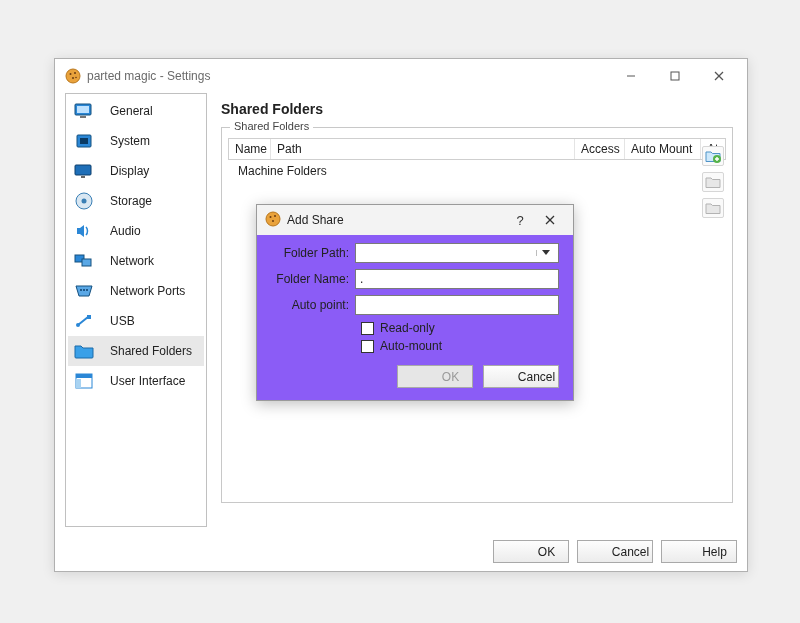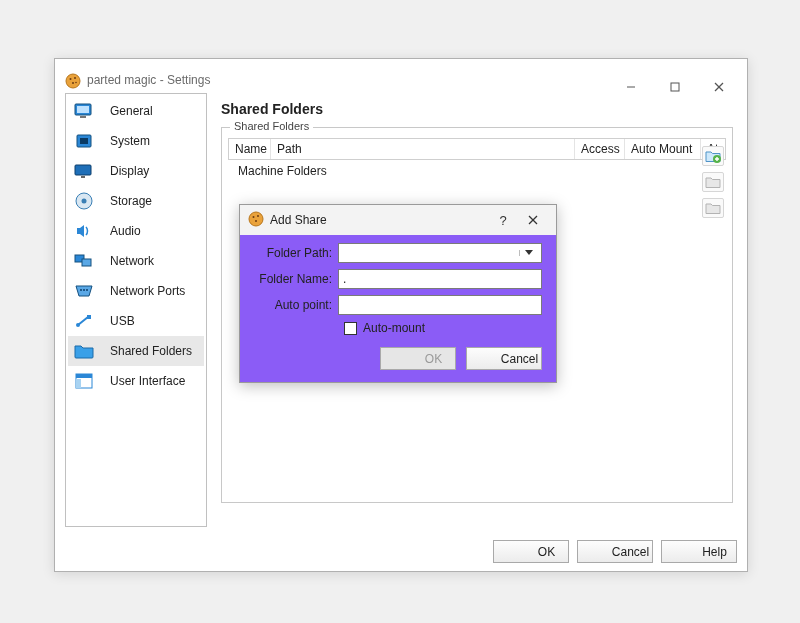--- a/index.html
+++ b/index.html
@@ -1,18 +1,18 @@
 <!DOCTYPE html>
 <html><head>
 <meta charset="utf-8">
 <style>
   * { box-sizing: border-box; font-family: "Segoe UI", Tahoma, sans-serif; }
   body { margin: 0; background: #f0f0f0; width: 800px; height: 623px; position: relative; font-size: 12px; color: #222; }
   .window { position: absolute; left: 54px; top: 58px; width: 694px; height: 514px; background: #fff; border: 1px solid #b0b0b0; box-shadow: 0 2px 12px rgba(0,0,0,.12); }
-  .titlebar { height: 30px; display: flex; padding: 14px 6px 0 10px; }
+  .titlebar { height: 30px; display: flex; align-items: center; padding: 4px 6px 0 10px; }
   .titlebar .app-icon { width: 16px; height: 16px; margin-right: 6px; }
   .titlebar .title { flex: 1; color: #6a6a6a; font-size: 12px; }
   .titlebar .winbtn { width: 44px; height: 28px; display: flex; align-items: center; justify-content: center; color: #555; }
   .content { position: absolute; left: 10px; top: 34px; right: 10px; bottom: 44px; display: flex; }
   .sidebar { width: 142px; border: 1px solid #c0c0c0; background: #fff; padding: 2px; }
   .sidebar-item { display: flex; align-items: center; padding: 6px 6px; gap: 16px; cursor: default; }
   .sidebar-item.selected { background: #e8e8e8; }
   .sidebar-item .ic { width: 20px; height: 18px; display: flex; align-items: center; justify-content: center; }
   .sidebar-item span.lbl { font-size: 12px; }
   .main { flex: 1; padding: 4px 4px 4px 14px; position: relative; }
@@ -29,21 +29,21 @@
   .th-auto { width: 76px; }
   .th-at { width: 24px; }
   .tbody { padding: 4px 0 0 10px; }
   .row-group { font-size: 12px; }
   .sidebtns { position: absolute; right: 8px; top: 18px; display: flex; flex-direction: column; gap: 6px; }
   .sidebtn { width: 22px; height: 20px; border: 1px solid #d6d6d6; border-radius: 2px; display: flex; align-items: center; justify-content: center; background: #fafafa; }
   .footer { position: absolute; left: 0; right: 10px; bottom: 8px; display: flex; justify-content: flex-end; gap: 8px; }
   .btn { min-width: 76px; height: 23px; border: 1px solid #a9a9a9; background: linear-gradient(#fdfdfd,#ececec); font-size: 12px; display: flex; align-items: center; justify-content: center; cursor: default; padding-left: 31px; }
   .btn.disabled { color: #9a9a9a; background: #e6e6e6; }
   
-  .dialog { position: absolute; left: 239px; top: 204px; width: 318px; background: #f3f3f3; border: 1px solid #9a9a9a; box-shadow: 0 3px 14px rgba(0,0,0,.25); }
+  .dialog { position: absolute; left: 256px; top: 204px; width: 318px; background: #f3f3f3; border: 1px solid #9a9a9a; box-shadow: 0 3px 14px rgba(0,0,0,.25); }
   .dialog .dtitle { height: 30px; display: flex; align-items: center; padding: 0 8px; }
   .dialog .dtitle .dt { flex: 1; margin-left: 6px; font-size: 12px; }
   .dialog .dtitle .dbtn { width: 30px; height: 28px; display: flex; align-items: center; justify-content: center; color: #333; font-size: 13px; }
   .dbody { padding: 8px 14px 12px 14px; background: #8b5cf6; }
   .frow { display: flex; align-items: center; margin-bottom: 6px; }
   .frow .flabel { width: 84px; text-align: right; padding-right: 6px; font-size: 12px; }
   .frow .finput { flex: 1; height: 20px; border: 1px solid #7a7a7a; background: #fff; padding: 0 4px; font-size: 12px; display: flex; align-items: center; }
   .frow .combo { display: flex; }
   .frow .combo .car { width: 18px; border-left: 1px solid #bdbdbd; display: flex; align-items: center; justify-content: center; }
   .chk { display: flex; align-items: center; margin-left: 90px; margin-bottom: 4px; gap: 6px; }
@@ -265,20 +265,24 @@
         </div>
     </div>
     <div class="frow">
       <div class="flabel">Auto point:</div>
       <div class="finput">
           <span></span>
         </div>
     </div>
     <div class="chk">
       <span class="box"></span>
+      <span>Read-only</span>
+    </div>
+    <div class="chk">
+      <span class="box"></span>
       <span>Auto-mount</span>
     </div>
     <div class="dfooter">
       <div class="btn disabled">OK</div>
       <div class="btn">Cancel</div>
     </div>
   </div>
 </div>
 
 </body></html>

